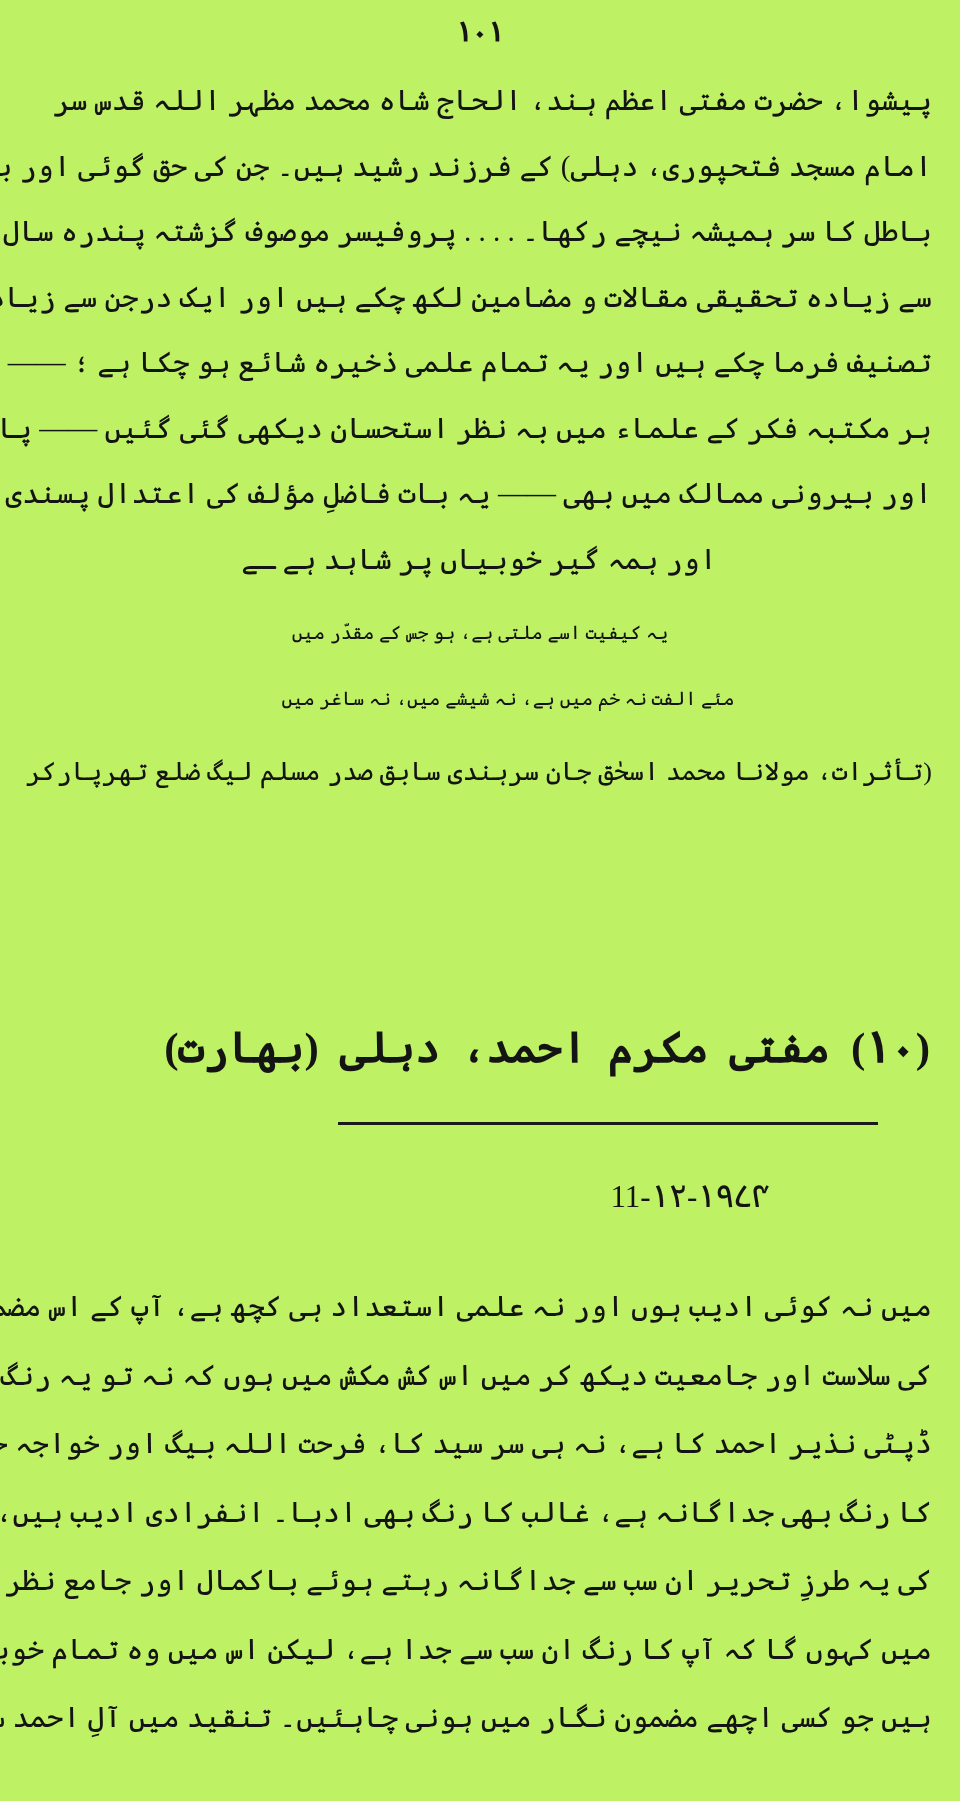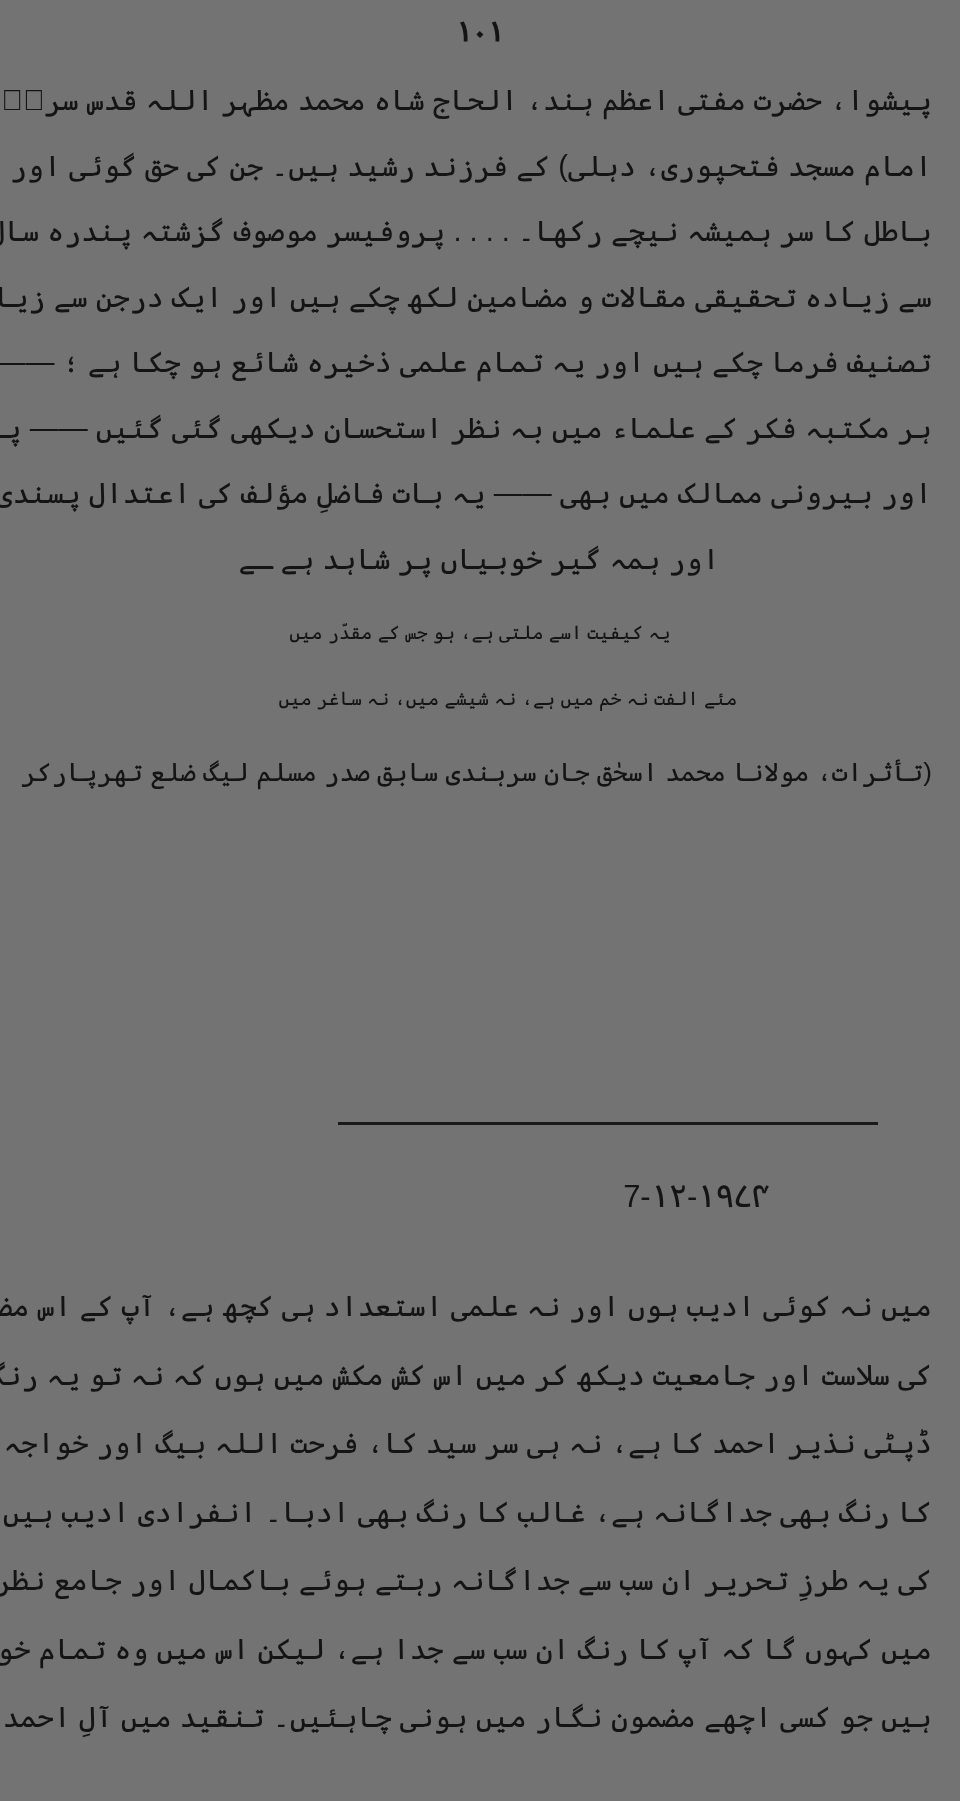--- a/index.html
+++ b/index.html
@@ -1,21 +1,21 @@
 <!DOCTYPE html>
 <html lang="ur" dir="rtl"><head>
 <meta charset="utf-8">
 <style>
   html,body{margin:0;padding:0;background:#ffffff;}
   .page{
     position:relative;
     width:960px;height:1801px;
-    background:#737373;
+    background:#bef264;
     color:#141414;
-    font-family:Liberation Sans, sans-serif;
+    font-family:Liberation Serif, serif;
     direction:rtl;
     overflow:hidden;
     margin-left:16px;
   }
   .pageno{
     position:absolute;top:16px;left:0;right:0;
     text-align:center;
     font-size:27px;font-weight:bold;
     letter-spacing:2px;
   }
@@ -111,24 +111,25 @@
 
   <div class="verse" style="top:600px;">
     <div class="vline">یہ کیفیت اسے ملتی ہے، ہو جس کے مقدّر میں</div>
     <div class="vline">مئے الفت نہ خم میں ہے، نہ شیشے میں، نہ ساغر میں</div>
   </div>
 
   <div class="attribution" style="top:740px;">
     <div class="aline1">(تأثرات، مولانا محمد اسحٰق جان سرہندی سابق صدر مسلم لیگ ضلع تھرپارکر</div>
   </div>
 
+  <div class="section-heading">(۱۰) مفتی مکرم احمد، دہلی (بھارت)</div>
 
   <hr class="heading-rule">
 
-  <div class="section-date">7-۱۲-۱۹۷۴</div>
+  <div class="section-date">11-۱۲-۱۹۷۴</div>
 
   <div class="para" id="para2">
     <div class="line">میں نہ کوئی ادیب ہوں اور نہ علمی استعداد ہی کچھ ہے، آپ کے اس مضمون</div>
     <div class="line">کی سلاست اور جامعیت دیکھ کر میں اس کش مکش میں ہوں کہ نہ تو یہ رنگ</div>
     <div class="line">ڈپٹی نذیر احمد کا ہے، نہ ہی سر سید کا، فرحت اللہ بیگ اور خواجہ حسن نظامی</div>
     <div class="line">کا رنگ بھی جداگانہ ہے، غالب کا رنگ بھی ادبا۔ انفرادی ادیب ہیں، لیکن آپ</div>
     <div class="line">کی یہ طرزِ تحریر ان سب سے جداگانہ رہتے ہوئے باکمال اور جامع نظر آرہی ہے</div>
     <div class="line">میں کہوں گا کہ آپ کا رنگ ان سب سے جدا ہے، لیکن اس میں وہ تمام خوبیاں</div>
     <div class="line">ہیں جو کسی اچھے مضمون نگار میں ہونی چاہئیں۔ تنقید میں آلِ احمد سرور اور</div>
   </div>

